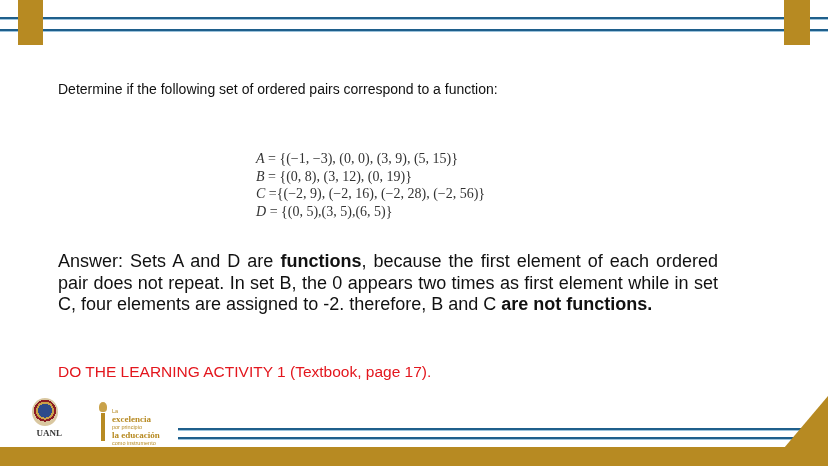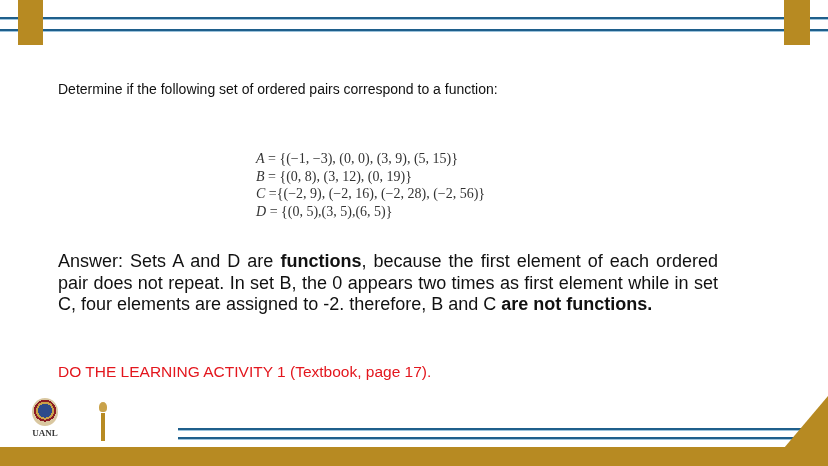--- a/index.html
+++ b/index.html
@@ -25,21 +25,21 @@
     .answer b { font-weight: bold; }
     .activity {
       position: absolute; left: 58px; top: 339px;
       font-size: 15.5px; font-weight: normal; color: #e3161d; margin-top: 24px;
     }
     .uanl-logo { position: absolute; left: 28px; top: 398px; width: 34px; text-align: center; }
     .shield {
       width: 26px; height: 28px; margin: 0 auto; border-radius: 50%;
       background: radial-gradient(circle at 50% 45%, #2d4a8a 0 7px, #c9a24a 7px 9px, #8b1c24 9px 11px, #d9c7a0 11px 14px);
     }
-    .uanl-text { font-family: "Liberation Serif", serif; font-size: 9px; font-weight: bold; color: #3a3a3a; margin-top: 2px; }
+    .uanl-text { font-family: "Liberation Serif", serif; font-size: 9px; font-weight: bold; color: #3a3a3a; margin-top: 2px; text-align: right; }
     .motto { position: absolute; left: 98px; top: 400px; width: 80px; height: 44px; }
     .torch { position: absolute; left: 0; top: 2px; width: 10px; height: 40px; }
     .torch .flame { width: 8px; height: 10px; margin: 0 auto; background: #c9a24a; border-radius: 50% 50% 40% 40%; }
     .torch .stem { width: 4px; height: 28px; margin: 1px auto 0; background: #b78a22; }
     .motto-text { position: absolute; left: 14px; top: 7px; font-family: "Liberation Serif", serif; color: #b78a22; line-height: 8px; }
     .motto-text .sm { font-family: "Liberation Sans", sans-serif; font-size: 5.5px; display: block; }
     .motto-text .lg { font-size: 9px; font-weight: bold; display: block; }
   </style>
 </head>
 <body>
@@ -65,20 +65,27 @@
 <div class="uanl-logo">
   <div class="shield"></div>
   <div class="uanl-text">UANL</div>
 </div>
 
 <div class="motto">
   <div class="torch">
     <div class="flame"></div>
     <div class="stem"></div>
   </div>
+  <div class="motto-text">
+    <span class="sm">La</span>
+    <span class="lg">excelencia</span>
+    <span class="sm">por principio</span>
+    <span class="lg">la educación</span>
+    <span class="sm">como instrumento</span>
+  </div>
 </div>
 
 <div class="hline" style="left:178px; top:428px; width:624px;"></div>
 <div class="hline" style="left:178px; top:437px; width:618px;"></div>
 <div class="gold" style="left:0; top:447px; width:828px; height:19px;"></div>
 <svg style="position:absolute; left:780px; top:396px;" width="48" height="52" viewBox="0 0 48 52">
   <polygon points="48,0 48,52 4,52" fill="#b78a22"></polygon>
 </svg>
 
 </body></html>

